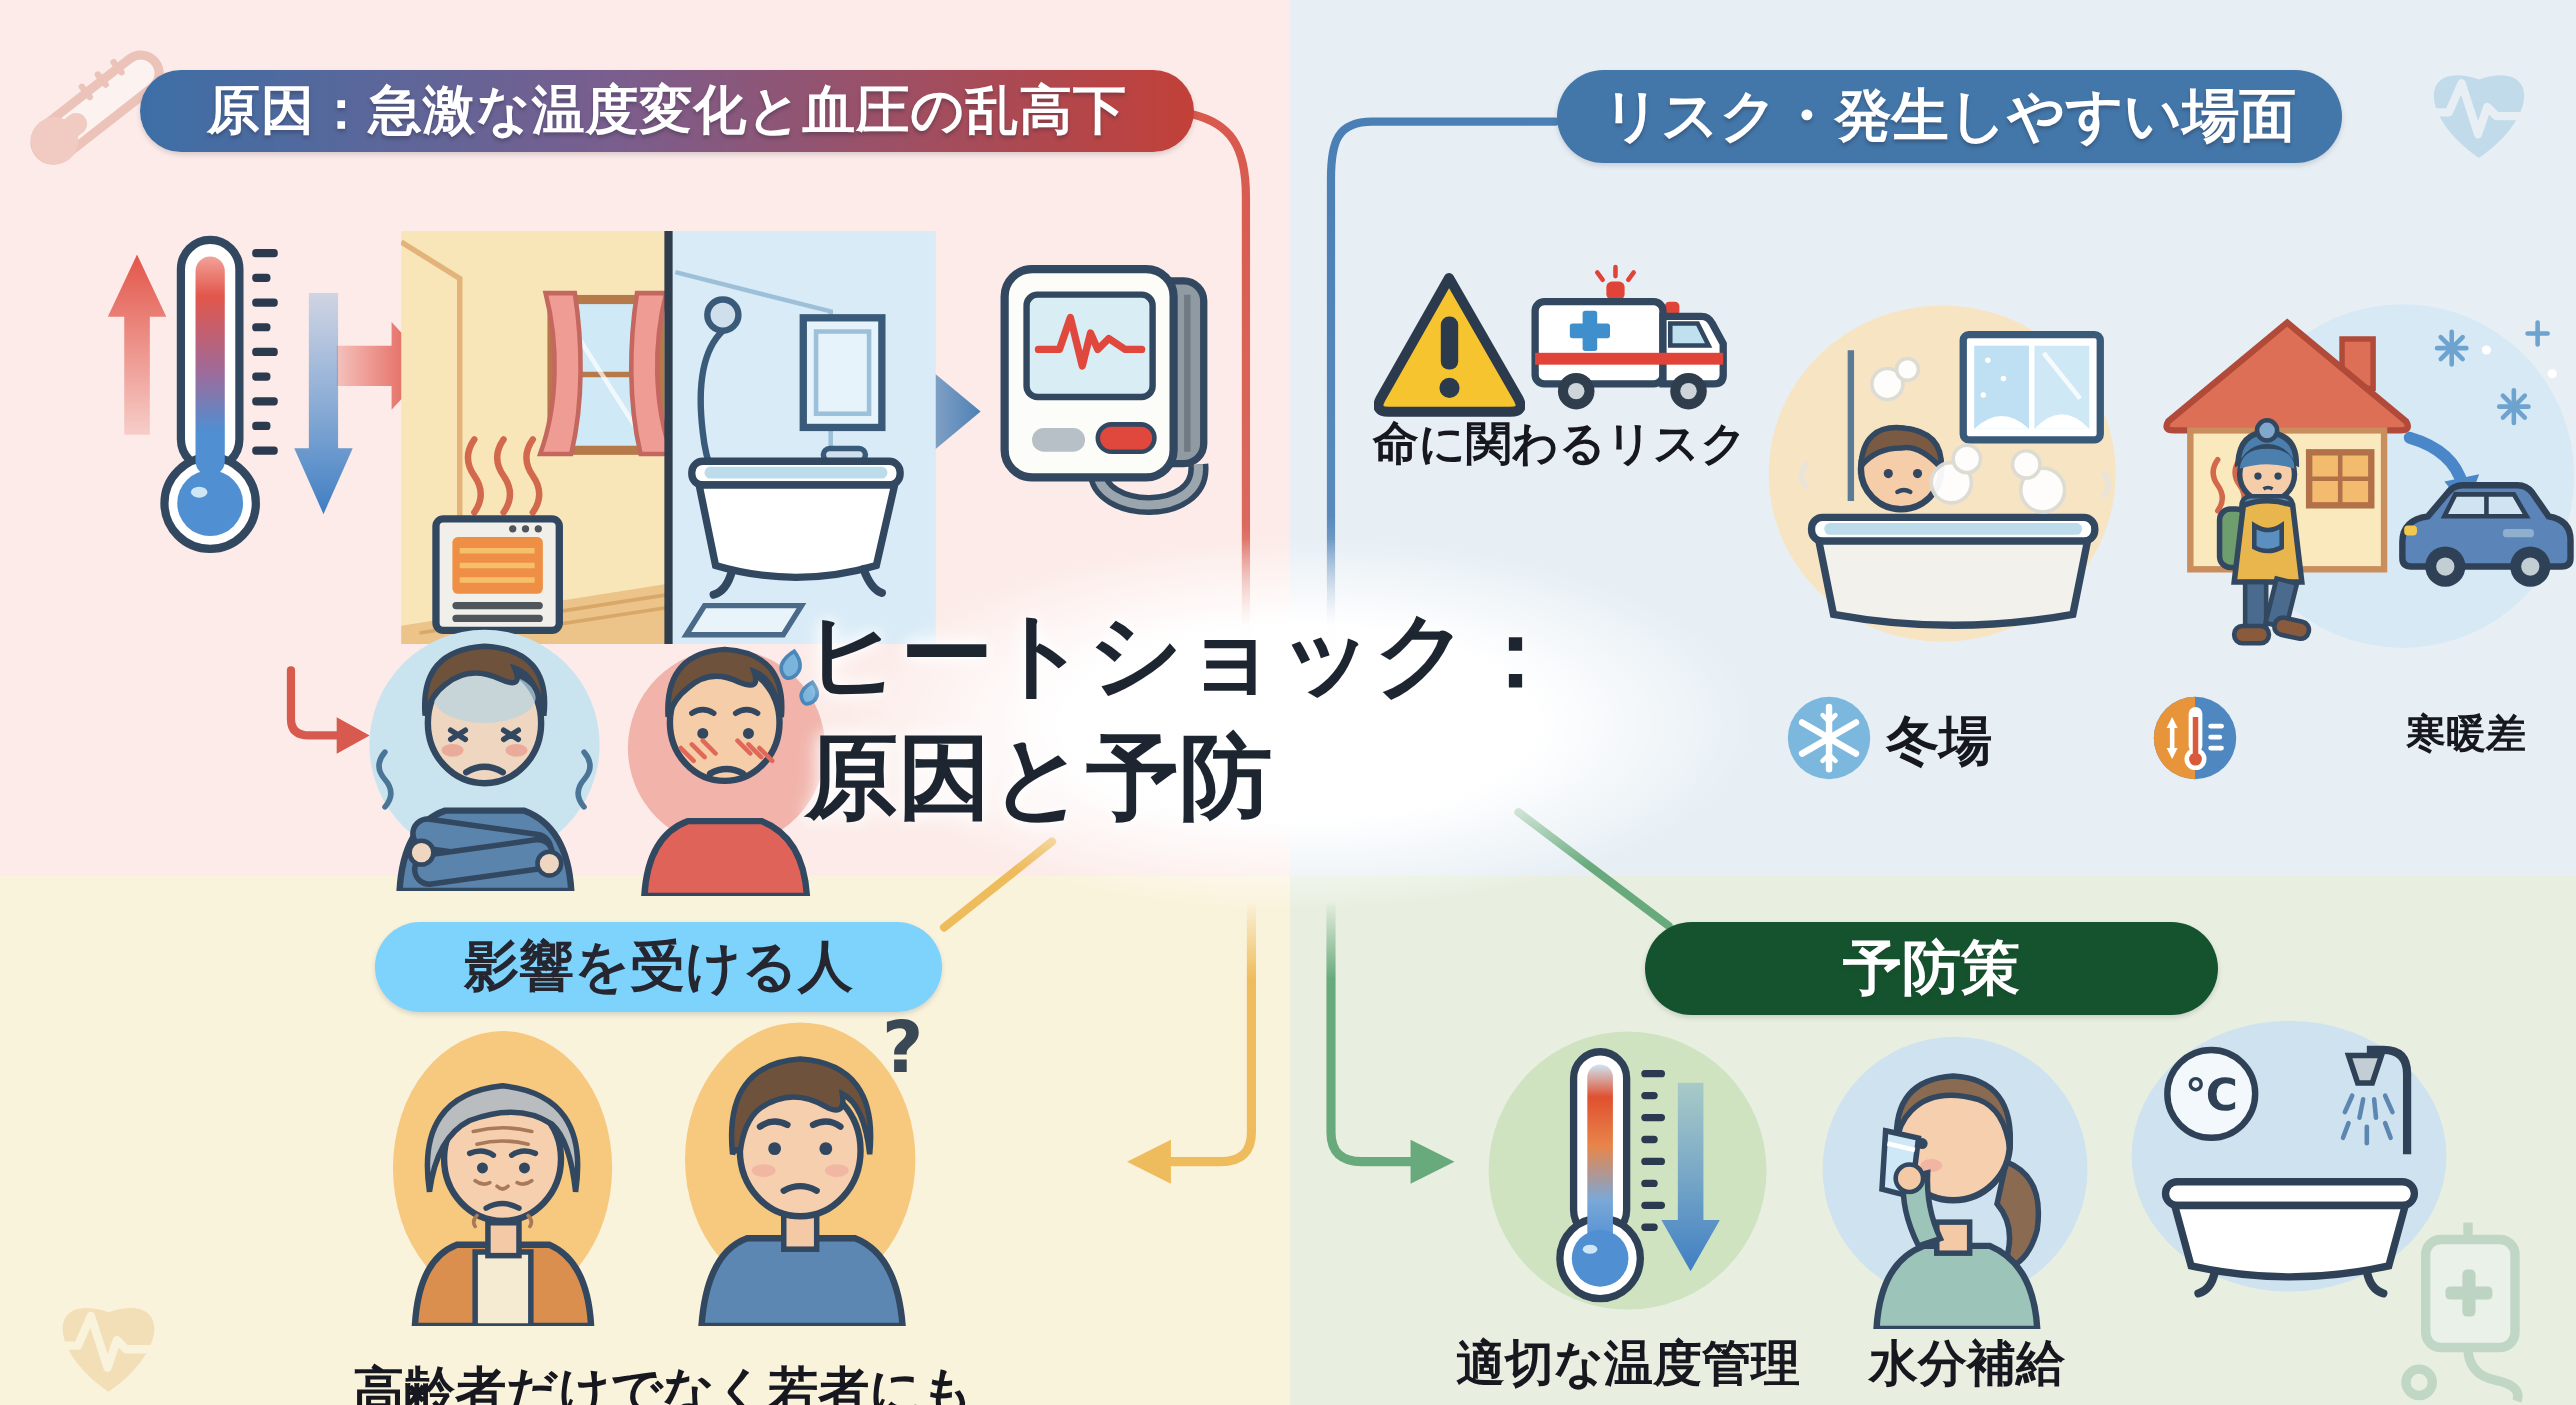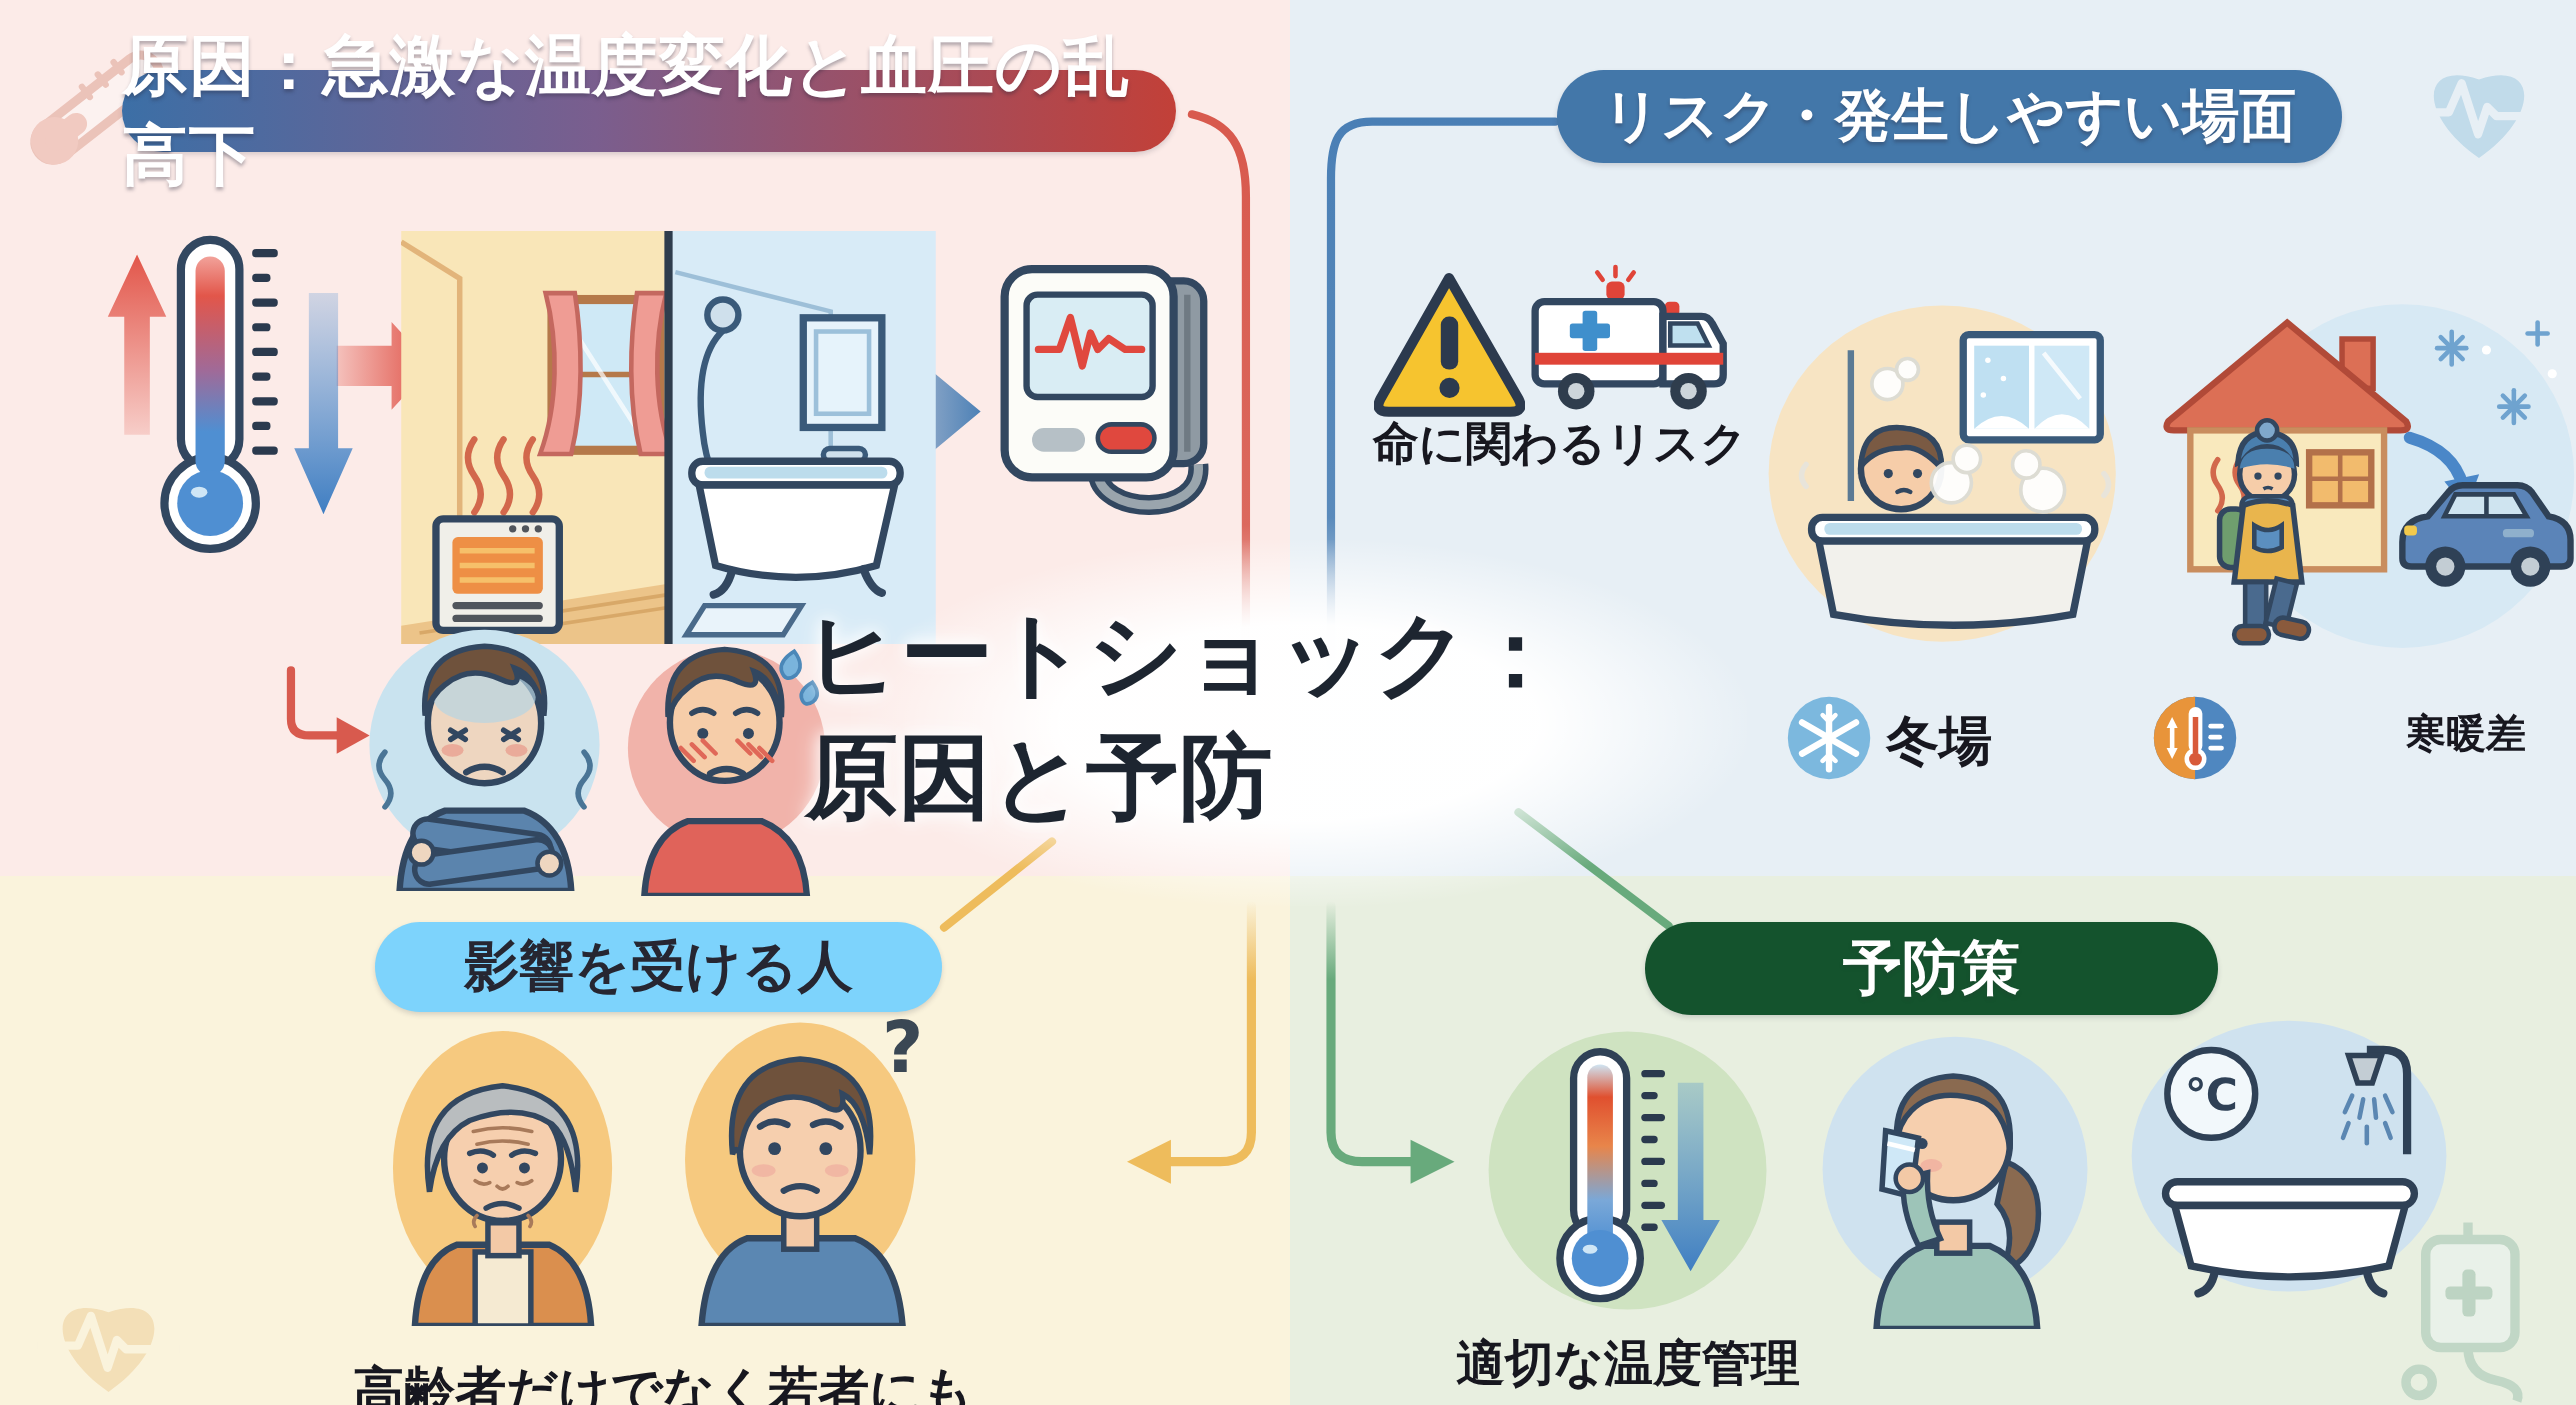--- a/index.html
+++ b/index.html
@@ -11,23 +11,23 @@
   .q-tl{left:0;top:0;width:1290px;height:876px;background:#fcebe8;}
   .q-tr{left:1290px;top:0;width:1286px;height:876px;background:#e7eff5;}
   .q-bl{left:0;top:876px;width:1290px;height:529px;background:#faf3dc;}
   .q-br{left:1290px;top:876px;width:1286px;height:529px;background:#e8efe0;}
   .pill{
     position:absolute;display:flex;align-items:center;justify-content:center;
     font-weight:700;border-radius:55px;z-index:3;
     box-shadow:0 2.7px 5.5px rgba(60,60,80,.18);
   }
   .pill-causes{
-    left:122px;top:70px;width:1054px;height:82px;
+    left:140px;top:70px;width:1054px;height:82px;
     background:linear-gradient(90deg,#3c6fa6 0%,#7a5e8e 45%,#c24038 100%);
-    color:#ffffff;font-size:66px;letter-spacing:0.9px;
+    color:#ffffff;font-size:53px;letter-spacing:0.9px;
     text-shadow:0 2.7px 3.7px rgba(40,40,60,.35);
   }
   .pill-risks{
     left:1557px;top:70px;width:785px;height:93px;background:#4377a9;
     color:#ffffff;font-size:57px;text-shadow:0 2.7px 3.7px rgba(40,40,60,.35);
   }
   .pill-affected{
     left:375px;top:922px;width:567px;height:90px;background:#7dd3fc;
     color:#262631;font-size:55px;
   }
@@ -573,15 +573,16 @@
       </g>
       <circle cx="92" cy="84" r="48" fill="#f2f8fb" stroke="#2f4156" stroke-width="7"></circle>
       <text x="92" y="102" font-size="48" font-weight="bold" fill="#2f4156" text-anchor="middle">℃</text>
       <rect x="42" y="180" width="272" height="26" rx="13" fill="#ffffff" stroke="#2f4156" stroke-width="8"></rect>
       <path d="M52 206 L304 206 L286 272 Q178 296 70 272 Z" fill="#ffffff" stroke="#2f4156" stroke-width="8"></path>
       <path d="M96 278 q-4 20 -18 24 M262 278 q4 20 18 24" stroke="#2f4156" stroke-width="9" fill="none" stroke-linecap="round"></path>
     </svg>
   </div>
 
   <div class="label lab-tempctl">適切な温度管理</div>
+  <div class="label lab-hydration">水分補給</div>
 
 </div>
 
 
 </body></html>

